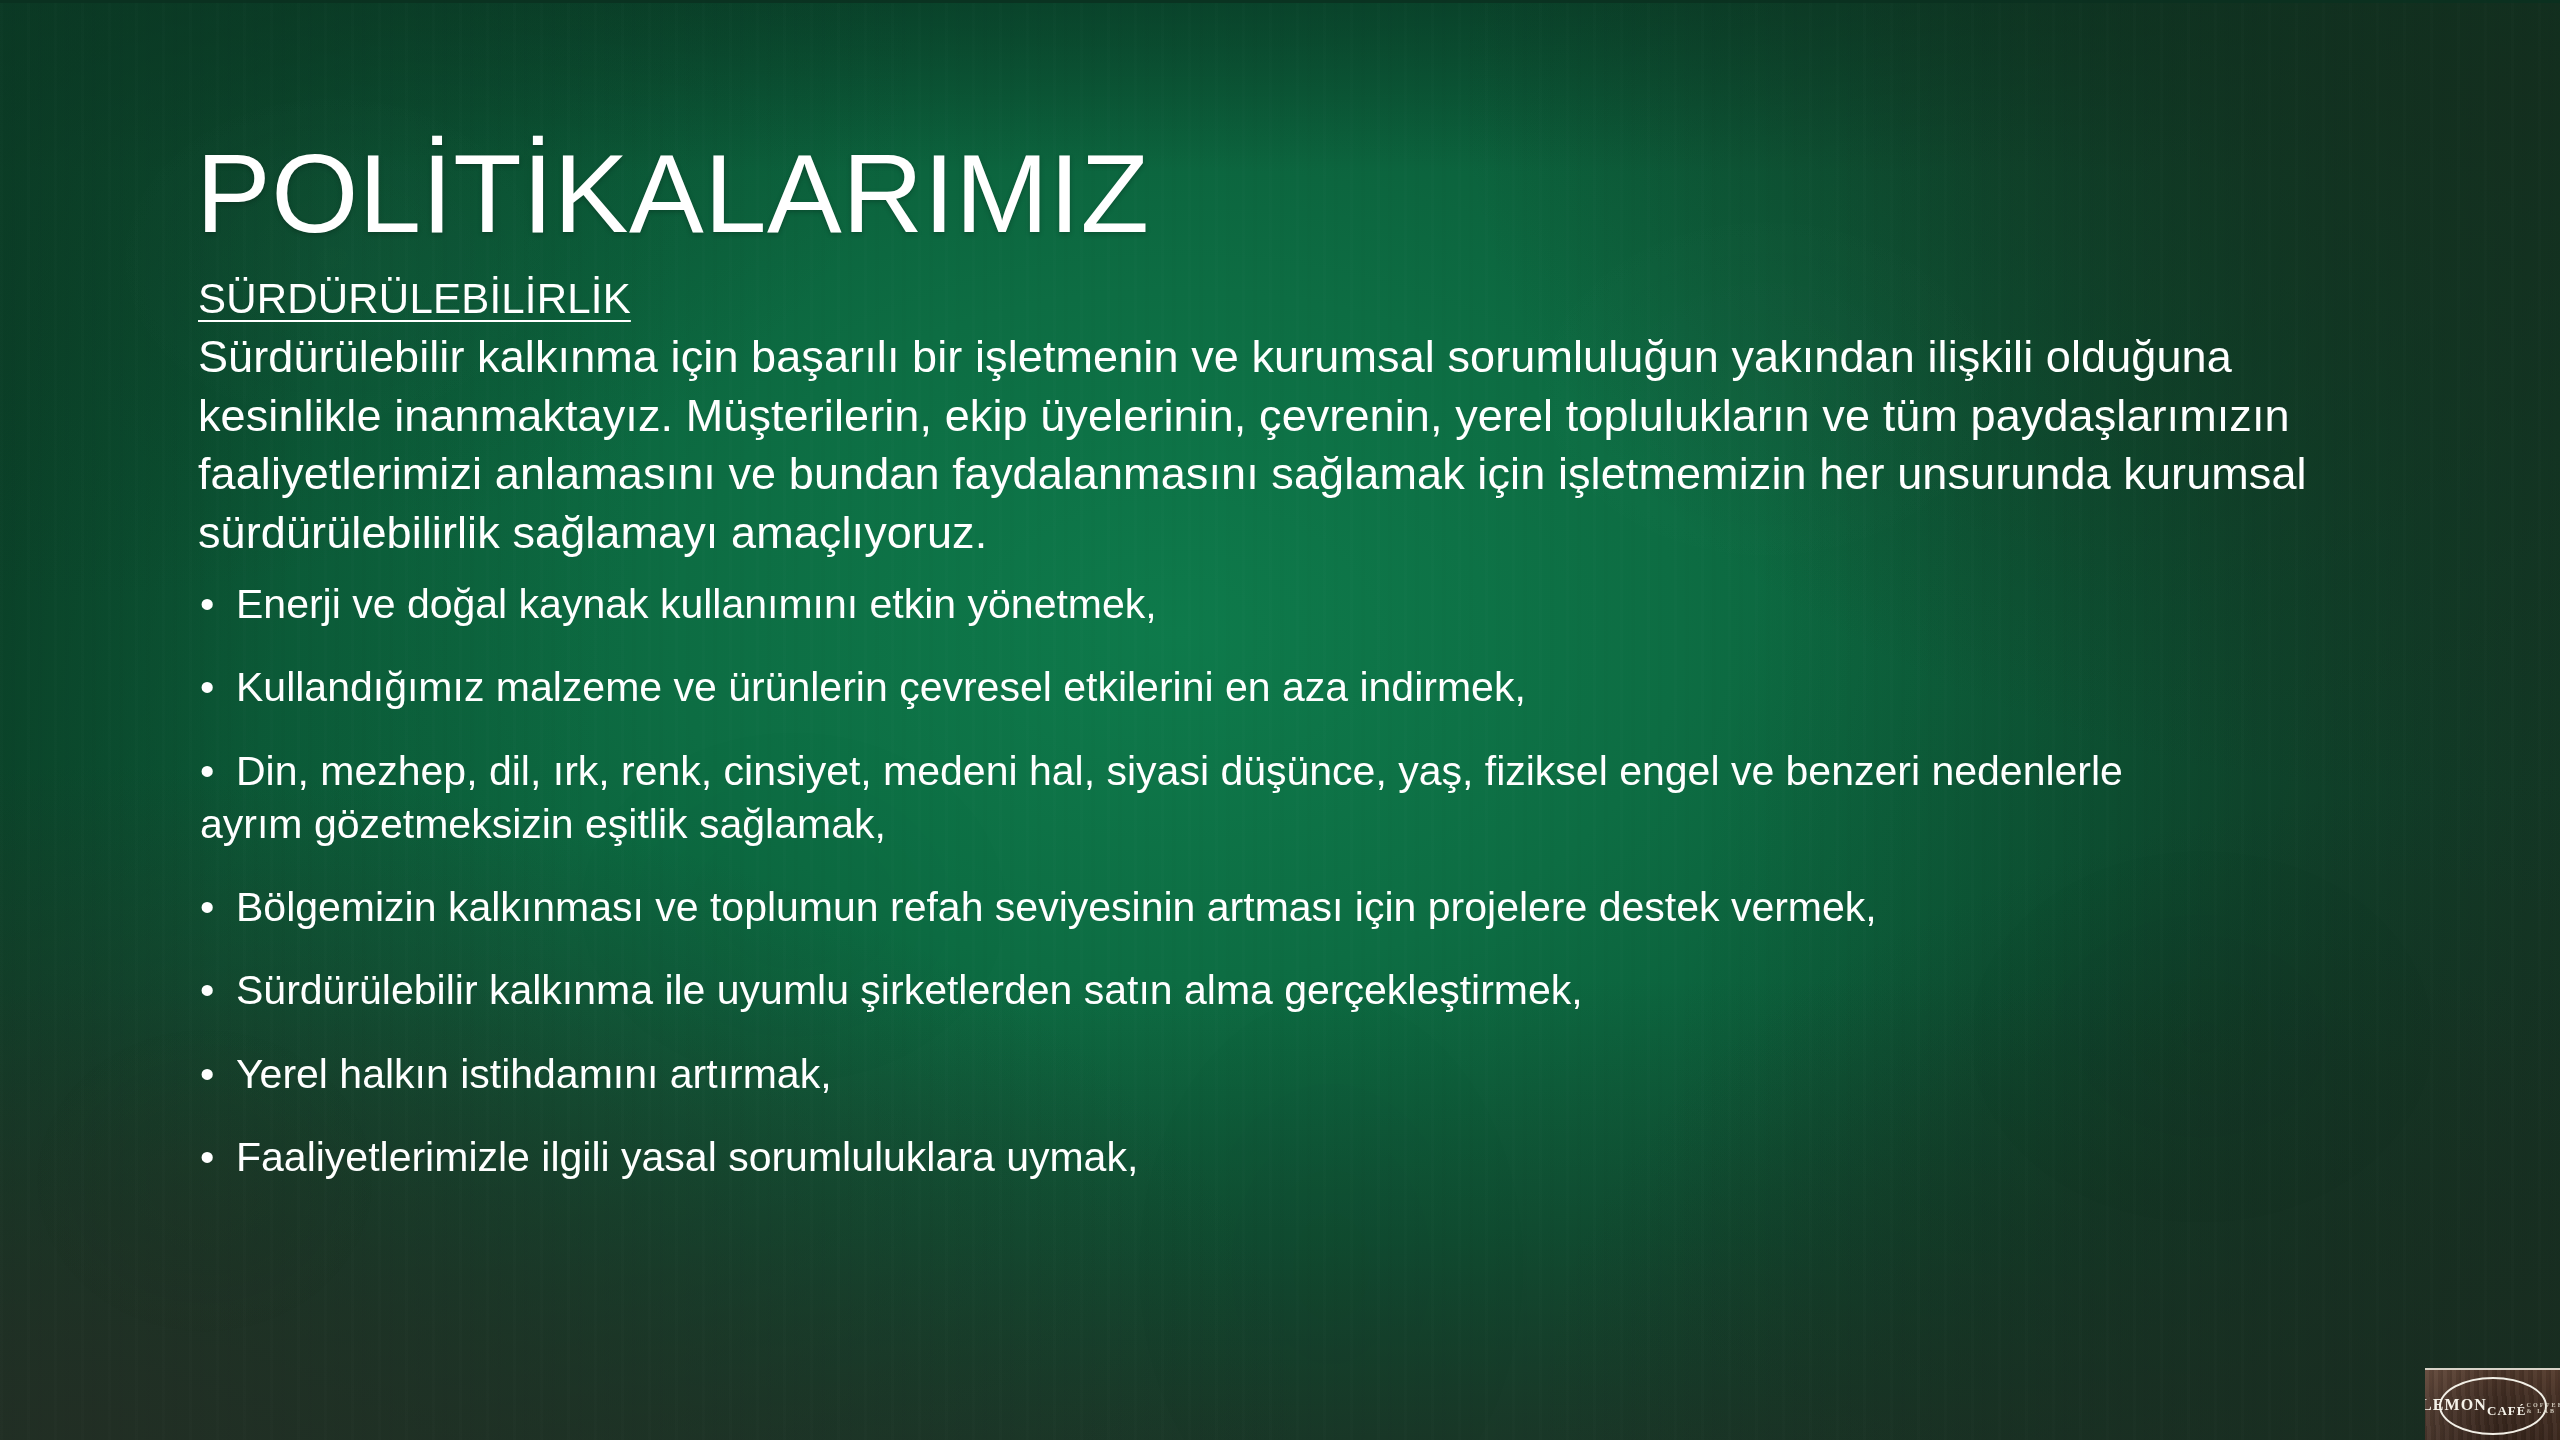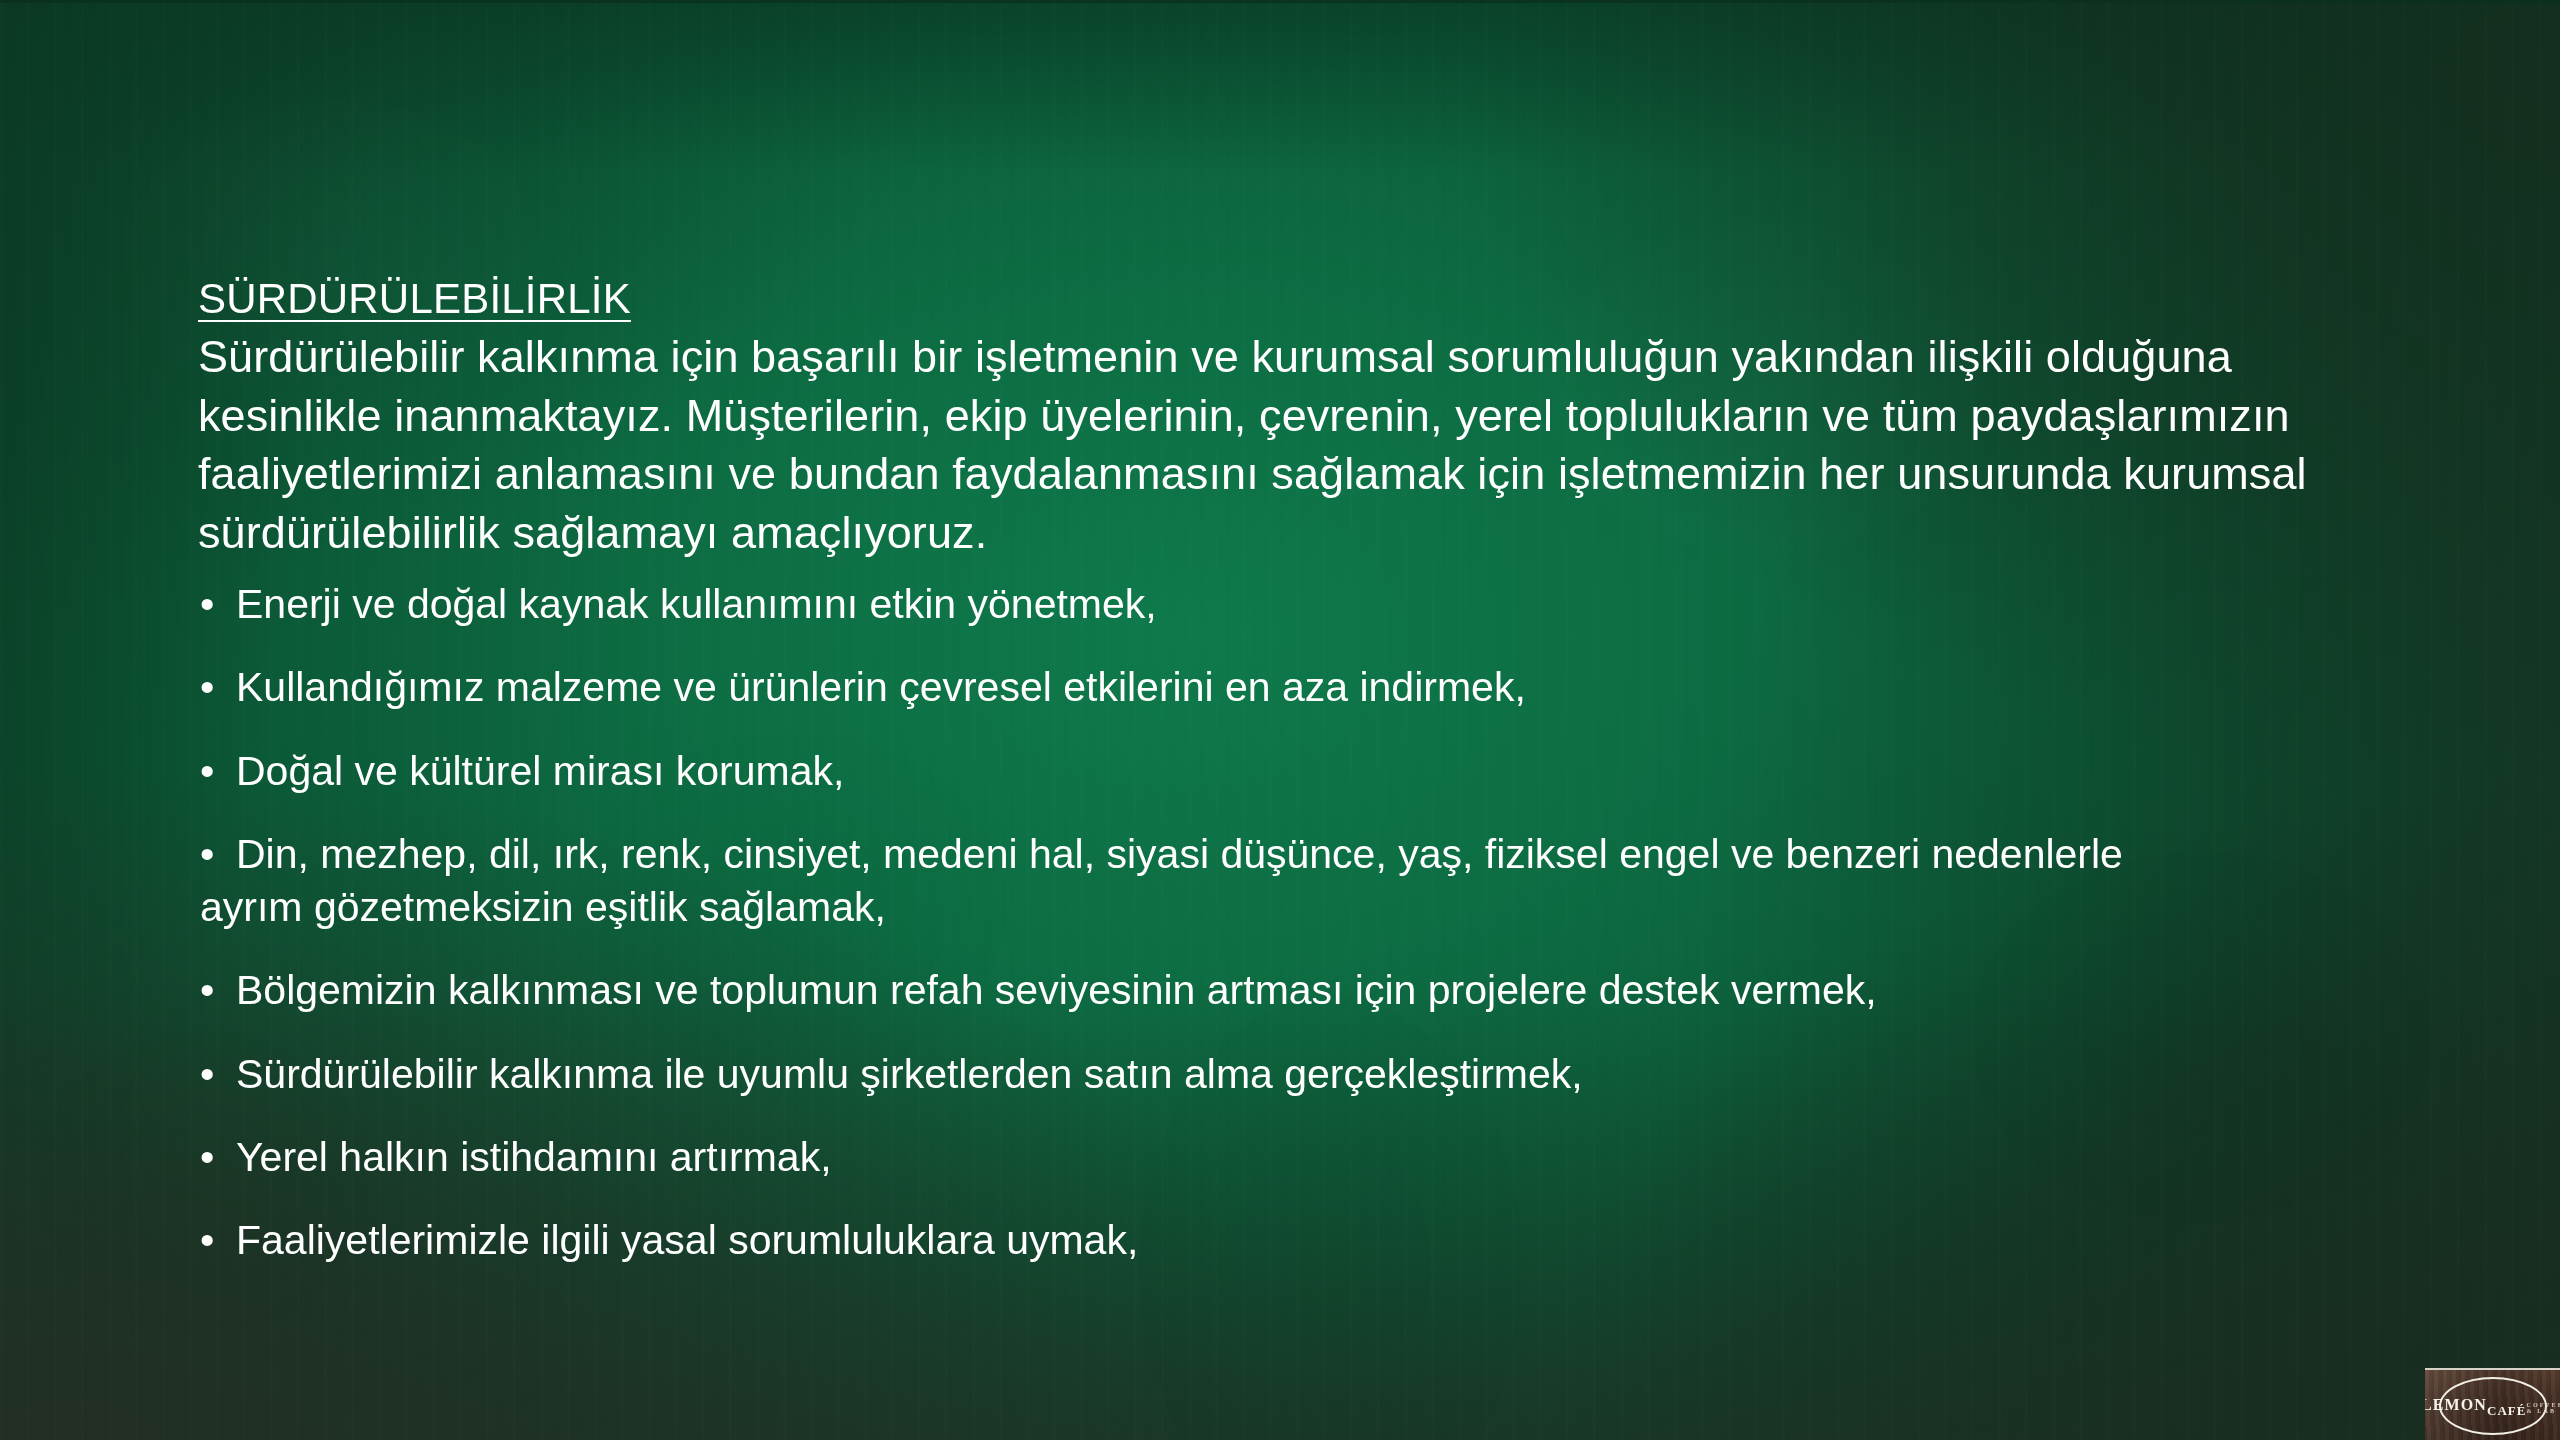--- a/index.html
+++ b/index.html
@@ -247,43 +247,41 @@
   <div class="bg-base"></div>
   <div class="bg-left"></div>
   <div class="bg-bottom"></div>
   <div class="bg-corner-dark"></div>
   <div class="bg-streaks"></div>
   <div class="bg-blotch"></div>
   <div class="bg-topline"></div>
 
   <div class="content">
 
+    <h1 class="slide-title">POLİTİKALARIMIZ</h1>
 
     <h2 class="section-heading">SÜRDÜRÜLEBİLİRLİK</h2>
 
     <div class="intro-paragraph">
       <span class="ln">Sürdürülebilir kalkınma için başarılı bir işletmenin ve kurumsal sorumluluğun yakından ilişkili olduğuna</span>
       <span class="ln">kesinlikle inanmaktayız. Müşterilerin, ekip üyelerinin, çevrenin, yerel toplulukların ve tüm paydaşlarımızın</span>
       <span class="ln">faaliyetlerimizi anlamasını ve bundan faydalanmasını sağlamak için işletmemizin her unsurunda kurumsal</span>
       <span class="ln">sürdürülebilirlik sağlamayı amaçlıyoruz.</span>
     </div>
 
     <ul class="bullet-list">
 
       <li>
         <span class="bullet-dot">•</span><span class="bullet-text">Enerji ve doğal kaynak kullanımını etkin yönetmek,</span>
       </li>
 
       <li>
         <span class="bullet-dot">•</span><span class="bullet-text">Kullandığımız malzeme ve ürünlerin çevresel etkilerini en aza indirmek,</span>
       </li>
 
-      <li>
-        <span class="bullet-dot">•</span><span class="bullet-text">Doğal ve kültürel mirası korumak,</span>
-      </li>
 
       <li>
         <span class="bullet-dot">•</span><span class="bullet-text">Din, mezhep, dil, ırk, renk, cinsiyet, medeni hal, siyasi düşünce, yaş, fiziksel engel ve benzeri nedenlerle</span>
         <span class="wrap-line">ayrım gözetmeksizin eşitlik sağlamak,</span>
       </li>
 
       <li>
         <span class="bullet-dot">•</span><span class="bullet-text">Bölgemizin kalkınması ve toplumun refah seviyesinin artması için projelere destek vermek,</span>
       </li>
 

